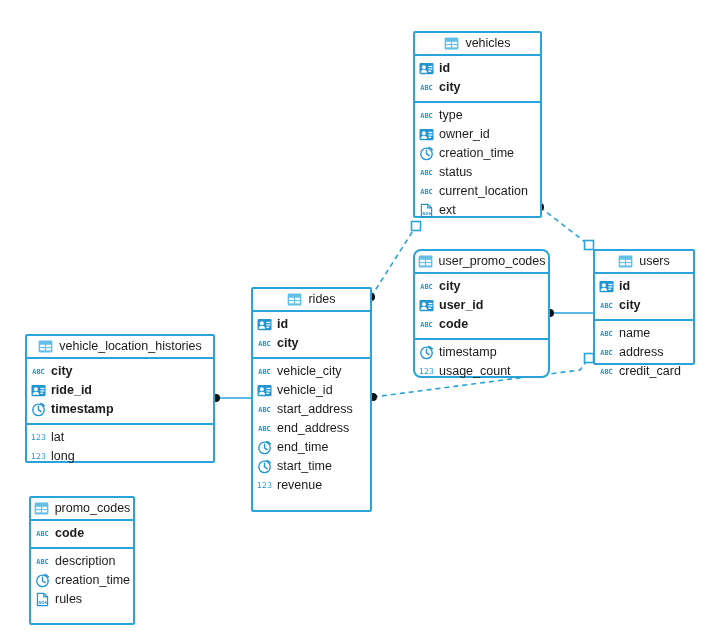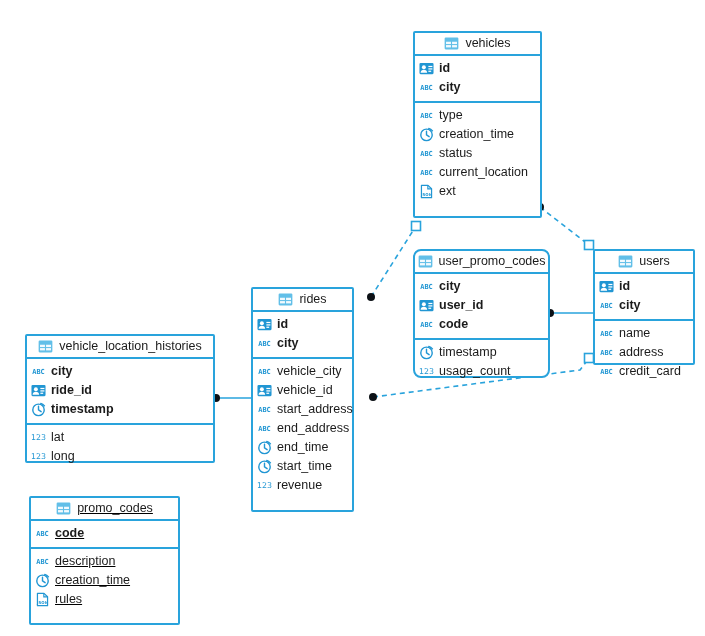--- a/index.html
+++ b/index.html
@@ -152,20 +152,31 @@
         </div>
         <div class="field-group">
           <div class="field-row">
             <svg class="ficon" viewBox="0 0 16 16" width="15" height="15">
               <text x="8" y="11" text-anchor="middle" font-family="DejaVu Sans Mono, monospace" font-size="7.4" font-weight="bold" fill="#2196d3">ABC</text>
             </svg>
             <span class="field-name">type</span>
           </div>
           <div class="field-row">
             <svg class="ficon" viewBox="0 0 16 16" width="15" height="15">
+              <rect x="0.5" y="2" width="15" height="12" rx="1.2" fill="#2196d3"></rect>
+              <circle cx="5.2" cy="6.6" r="2.1" fill="#ffffff"></circle>
+              <path d="M1.7 12.6c0-2.1 1.6-3.2 3.5-3.2s3.5 1.1 3.5 3.2z" fill="#ffffff"></path>
+              <rect x="10" y="5.2" width="4.3" height="1.3" fill="#ffffff"></rect>
+              <rect x="10" y="7.8" width="4.3" height="1.3" fill="#ffffff"></rect>
+              <rect x="10" y="10.3" width="3" height="1.3" fill="#ffffff"></rect>
+            </svg>
+            <span class="field-name">owner_id</span>
+          </div>
+          <div class="field-row">
+            <svg class="ficon" viewBox="0 0 16 16" width="15" height="15">
               <circle cx="8" cy="8.4" r="6.1" fill="none" stroke="#2196d3" stroke-width="1.5"></circle>
               <path d="M8 4.6V8.4l2.8 1.9" fill="none" stroke="#2196d3" stroke-width="1.5" stroke-linecap="round"></path>
               <path d="M10.4 1.6c1.6.3 3 1.2 4 2.5" fill="none" stroke="#2196d3" stroke-width="1.4" stroke-linecap="round"></path>
             </svg>
             <span class="field-name">creation_time</span>
           </div>
           <div class="field-row">
             <svg class="ficon" viewBox="0 0 16 16" width="15" height="15">
               <text x="8" y="11" text-anchor="middle" font-family="DejaVu Sans Mono, monospace" font-size="7.4" font-weight="bold" fill="#2196d3">ABC</text>
             </svg>
@@ -284,21 +295,21 @@
             <span class="field-name">address</span>
           </div>
           <div class="field-row">
             <svg class="ficon" viewBox="0 0 16 16" width="15" height="15">
               <text x="8" y="11" text-anchor="middle" font-family="DejaVu Sans Mono, monospace" font-size="7.4" font-weight="bold" fill="#2196d3">ABC</text>
             </svg>
             <span class="field-name">credit_card</span>
           </div>
         </div>
       </div>
-      <div class="table-node" style="left: 251px; top: 287px; width: 103px; height: 225px;">
+      <div class="table-node" style="left: 251px; top: 287px; width: 121px; height: 225px;">
         <div class="table-header">
           <svg class="hicon" viewBox="0 0 16 14" width="15" height="13">
             <rect x="0.6" y="0.6" width="14.8" height="12.8" rx="1.2" fill="#62bfe8"></rect>
             <rect x="2.1" y="5.1" width="5.3" height="2.5" fill="#ffffff" opacity="0.92"></rect>
             <rect x="8.6" y="5.1" width="5.3" height="2.5" fill="#ffffff" opacity="0.92"></rect>
             <rect x="2.1" y="8.7" width="5.3" height="2.5" fill="#ffffff" opacity="0.92"></rect>
             <rect x="8.6" y="8.7" width="5.3" height="2.5" fill="#ffffff" opacity="0.92"></rect>
           </svg>
           <span class="table-title">rides</span>
         </div>
@@ -421,21 +432,21 @@
             <span class="field-name">lat</span>
           </div>
           <div class="field-row">
             <svg class="ficon" viewBox="0 0 16 16" width="15" height="15">
               <text x="8" y="11" text-anchor="middle" font-family="DejaVu Sans, sans-serif" font-size="8.4" fill="#2196d3">123</text>
             </svg>
             <span class="field-name">long</span>
           </div>
         </div>
       </div>
-      <div class="table-node" style="left: 29px; top: 496px; width: 151px; height: 129px; text-decoration: underline;">
+      <div class="table-node" style="left: 29px; top: 496px; width: 106px; height: 129px;">
         <div class="table-header">
           <svg class="hicon" viewBox="0 0 16 14" width="15" height="13">
             <rect x="0.6" y="0.6" width="14.8" height="12.8" rx="1.2" fill="#62bfe8"></rect>
             <rect x="2.1" y="5.1" width="5.3" height="2.5" fill="#ffffff" opacity="0.92"></rect>
             <rect x="8.6" y="5.1" width="5.3" height="2.5" fill="#ffffff" opacity="0.92"></rect>
             <rect x="2.1" y="8.7" width="5.3" height="2.5" fill="#ffffff" opacity="0.92"></rect>
             <rect x="8.6" y="8.7" width="5.3" height="2.5" fill="#ffffff" opacity="0.92"></rect>
           </svg>
           <span class="table-title">promo_codes</span>
         </div>

